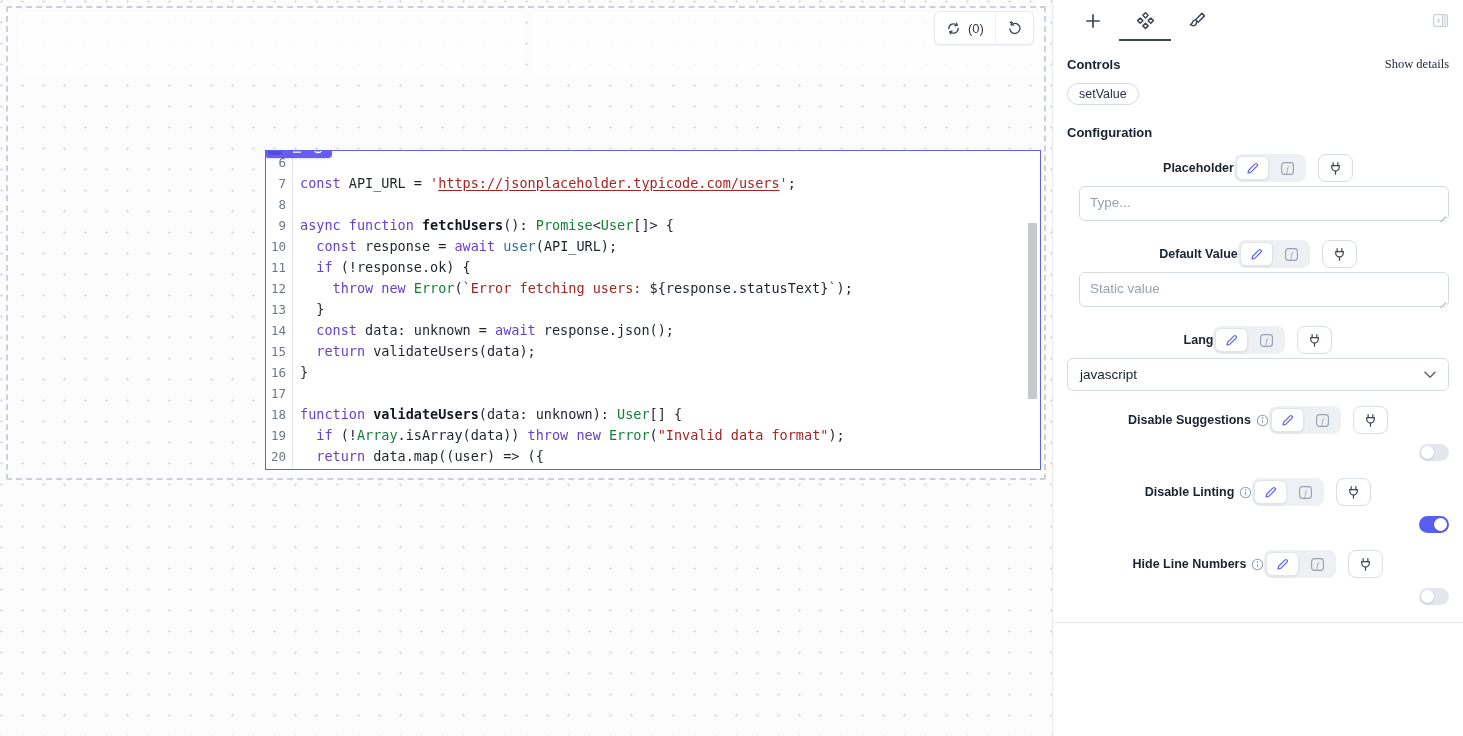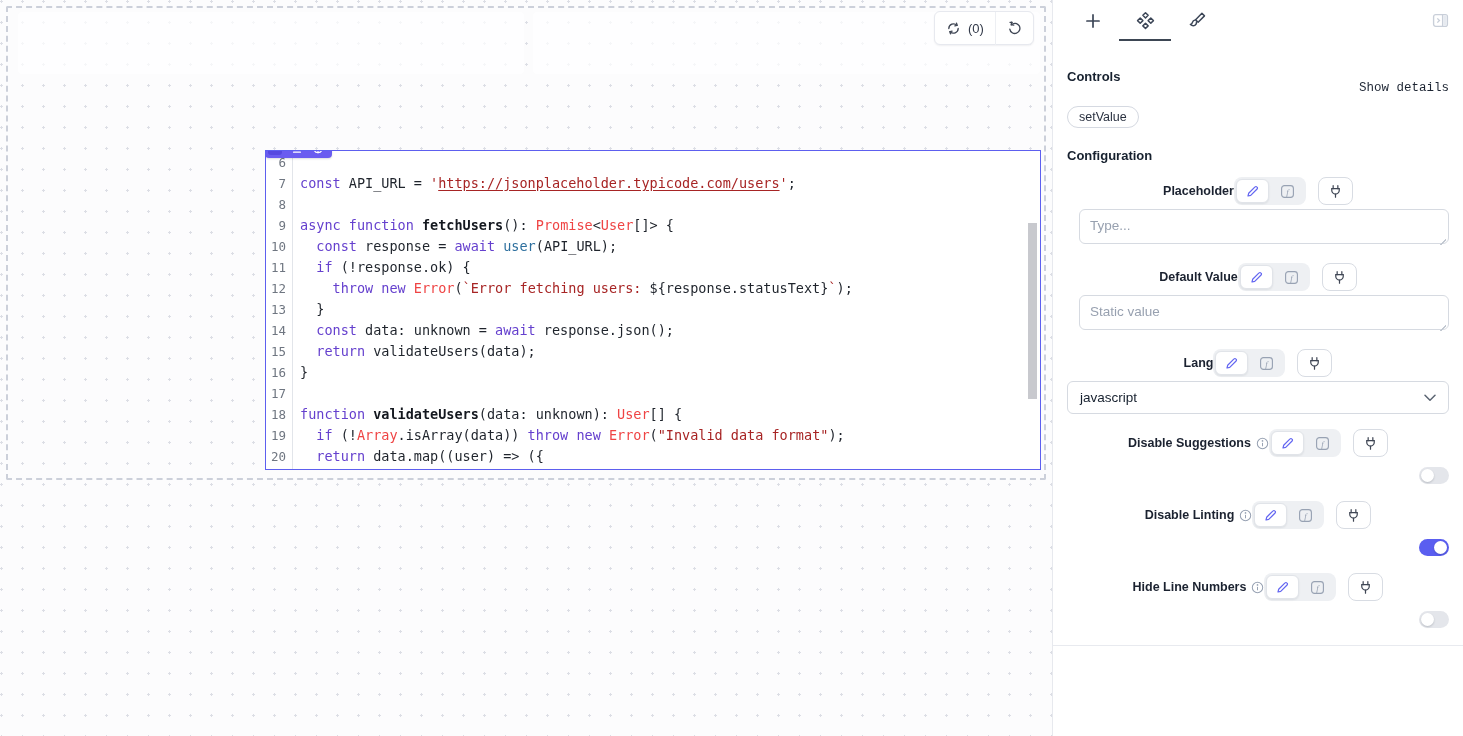--- a/index.html
+++ b/index.html
@@ -34,42 +34,42 @@
   .wt-icon { display:flex; align-items:center; }
 
   .code-rows { position:relative; padding-top:1px; font-family:"DejaVu Sans Mono","Liberation Mono",monospace;
     font-size:13.5px; line-height:21px; }
   .cm-line { display:flex; height:21px; }
   .cm-gut { flex:0 0 27px; text-align:right; padding-right:6px; color:#6f7681; font-size:12.5px;
     border-right:1px solid #e2e5ea; }
   .cm-code { padding-left:7px; white-space:pre; color:#1f242c; }
   .tok { white-space:pre; }
   .tok.kw { color:#6540ce; }
-  .tok.ty { color:#ef4444; }
+  .tok.ty { color:#15803d; }
   .tok.st { color:#a72424; }
   .tok.url { color:#a72424; text-decoration:underline; text-underline-offset:2px; }
   .tok.fn { color:#14181f; font-weight:bold; }
   .tok.bi { color:#2d6f9e; }
   .code-scrollbar { position:absolute; right:3px; top:72px; width:9px; height:176px; background:#c8c9ce; }
 
   
   .panel { width:411px; height:736px; background:#fff; border-left:1px solid #e7e9ee; display:flex; flex-direction:column; }
   .tabs { display:flex; align-items:stretch; height:41px; padding:0 14px; }
   .tab { display:flex; align-items:center; justify-content:center; width:52px; background:none; border:none; cursor:pointer; }
   .tab.active { box-shadow:inset 0 -2px 0 #3d4654; }
   .tabs-spacer { flex:1; }
   .collapse-btn { display:flex; align-items:center; background:none; border:none; cursor:pointer; }
 
   .panel-band { height:33px; background:#f0f2f4; display:flex; align-items:center; justify-content:space-between; padding:0 14px; }
   .panel-band .band-title { font-size:13px; font-weight:bold; color:#16202e; }
 
   .panel-body { flex:1; padding:16px 14px 0 14px; overflow:hidden; }
   .controls-head { display:flex; align-items:center; justify-content:space-between; margin-bottom:11px;gap:16px; }
   .sec-title { font-size:13px; font-weight:bold; color:#16202e; }
-  .link-btn { background:none; border:none; font-size:12.5px; color:#1d2533; cursor:pointer; font-family:Liberation Mono, monospace;margin-top:24px; }
+  .link-btn { background:none; border:none; font-size:12.5px; color:#1d2533; cursor:pointer; font-family:Liberation Serif, serif; }
   .chip { display:inline-block; font-size:12.5px; color:#2a3140; background:#fff; border:1px solid #d5d9e1;
     border-radius:12px; padding:3px 11px; margin-bottom:20px; cursor:pointer; }
   .config-title { margin:0 0 14px 0; }
 
   .field { margin-bottom:15px; }
   .field.toggle-field { margin-bottom:17px; }
   .field-head { display:flex; align-items:center; justify-content:center; height:28px; margin-bottom:4px; }
   .field-label-wrap { display:flex; align-items:center; gap:5px; }
   .field-label { font-size:12.5px; font-weight:bold; color:#1b2230; }
   .field-actions { display:flex; align-items:center; gap:12px; }

